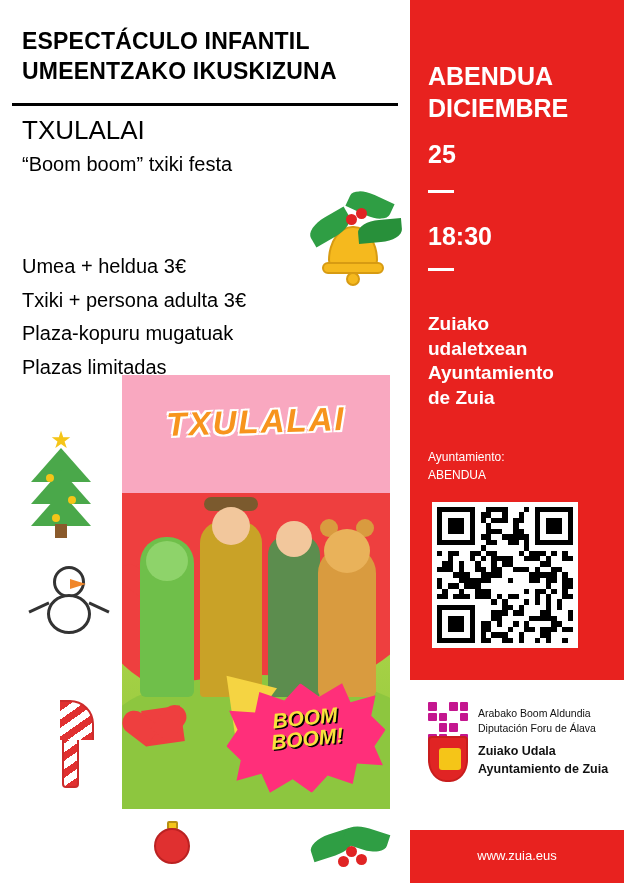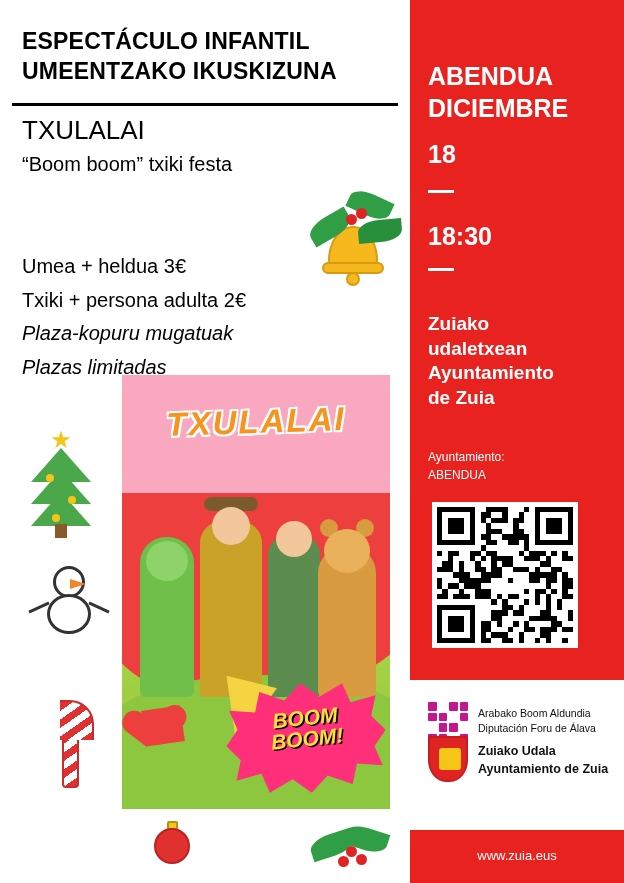--- a/index.html
+++ b/index.html
@@ -68,21 +68,21 @@
     left: 22px;
     top: 222px;
     width: 380px;
     margin-top: 28px;
   }
   .price-block div {
     font-size: 20px;
     color: #000;
     line-height: 1.68;
   }
-  .price-block .ital { font-style: italic; }
+  .price-block .ital { }
 
   
   .poster {
     position: absolute;
     left: 122px;
     top: 375px;
     width: 268px;
     height: 434px;
     background: linear-gradient(180deg,#f04d4d 0%, #f04d4d 42%, #b4d84a 42%, #8fc63d 100%);
     overflow: hidden;
@@ -451,21 +451,21 @@
 
   <div class="rule"></div>
 
   <div class="title-block">
     <div class="t1">TXULALAI</div>
     <div class="t2">“Boom boom” txiki festa</div>
   </div>
 
   <div class="price-block">
     <div>Umea + heldua 3€</div>
-    <div>Txiki + persona adulta 2€</div>
+    <div>Txiki + persona adulta 3€</div>
     <div class="ital">Plaza-kopuru mugatuak</div>
     <div class="ital">Plazas limitadas</div>
   </div>
 
   <div class="deco bell">
     <div class="body"></div>
     <div class="lip"></div>
     <div class="clap"></div>
   </div>
   <div class="deco holly-top">
@@ -547,21 +547,21 @@
   </div>
 </div>
 
 <div class="right-col">
 
   <div class="red-panel">
     <div class="month">
       <div>ABENDUA</div>
       <div>DICIEMBRE</div>
     </div>
-    <div class="dayno">18</div>
+    <div class="dayno">25</div>
     <div class="dash1"></div>
     <div class="time">18:30</div>
     <div class="dash2"></div>
 
     <div class="venue">
       <div>Zuiako</div>
       <div>udaletxean</div>
       <div>Ayuntamiento</div>
       <div>de Zuia</div>
     </div>

